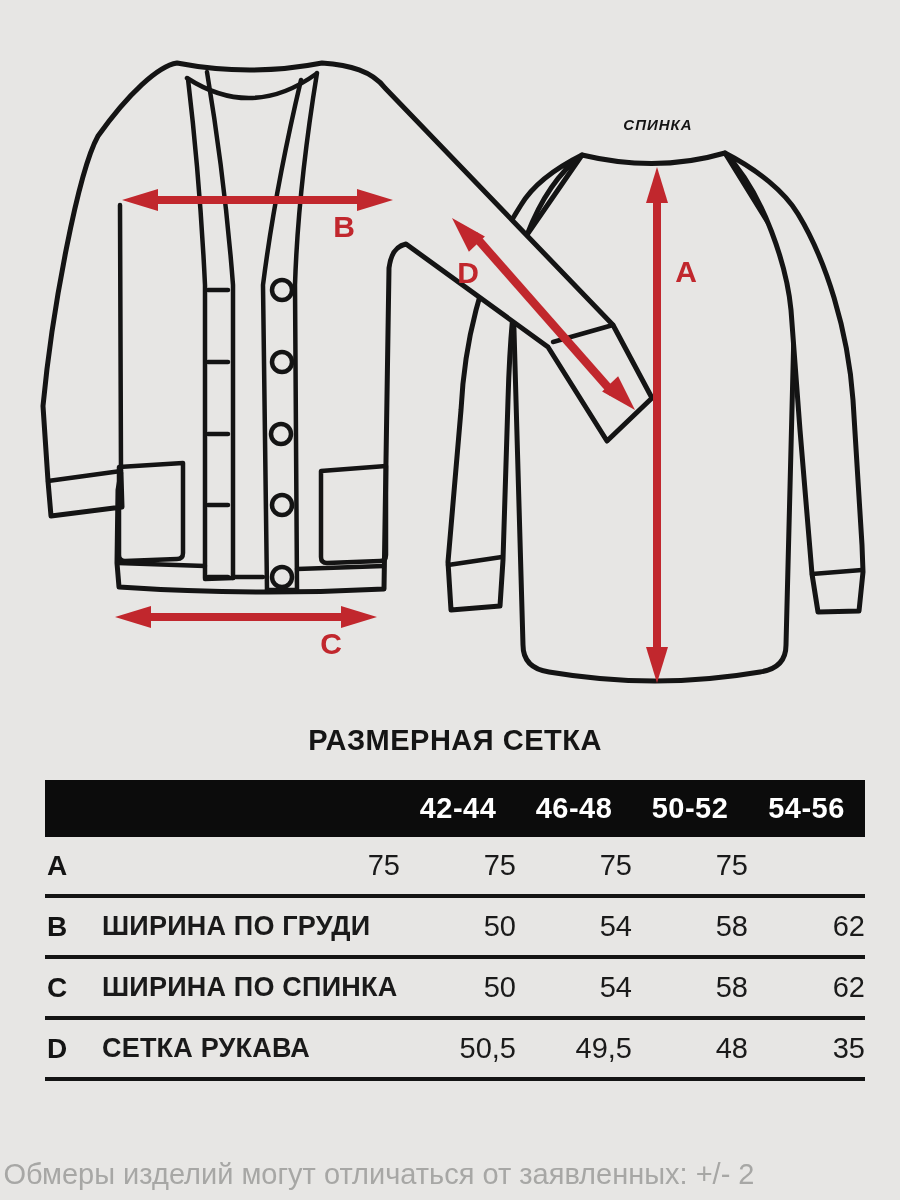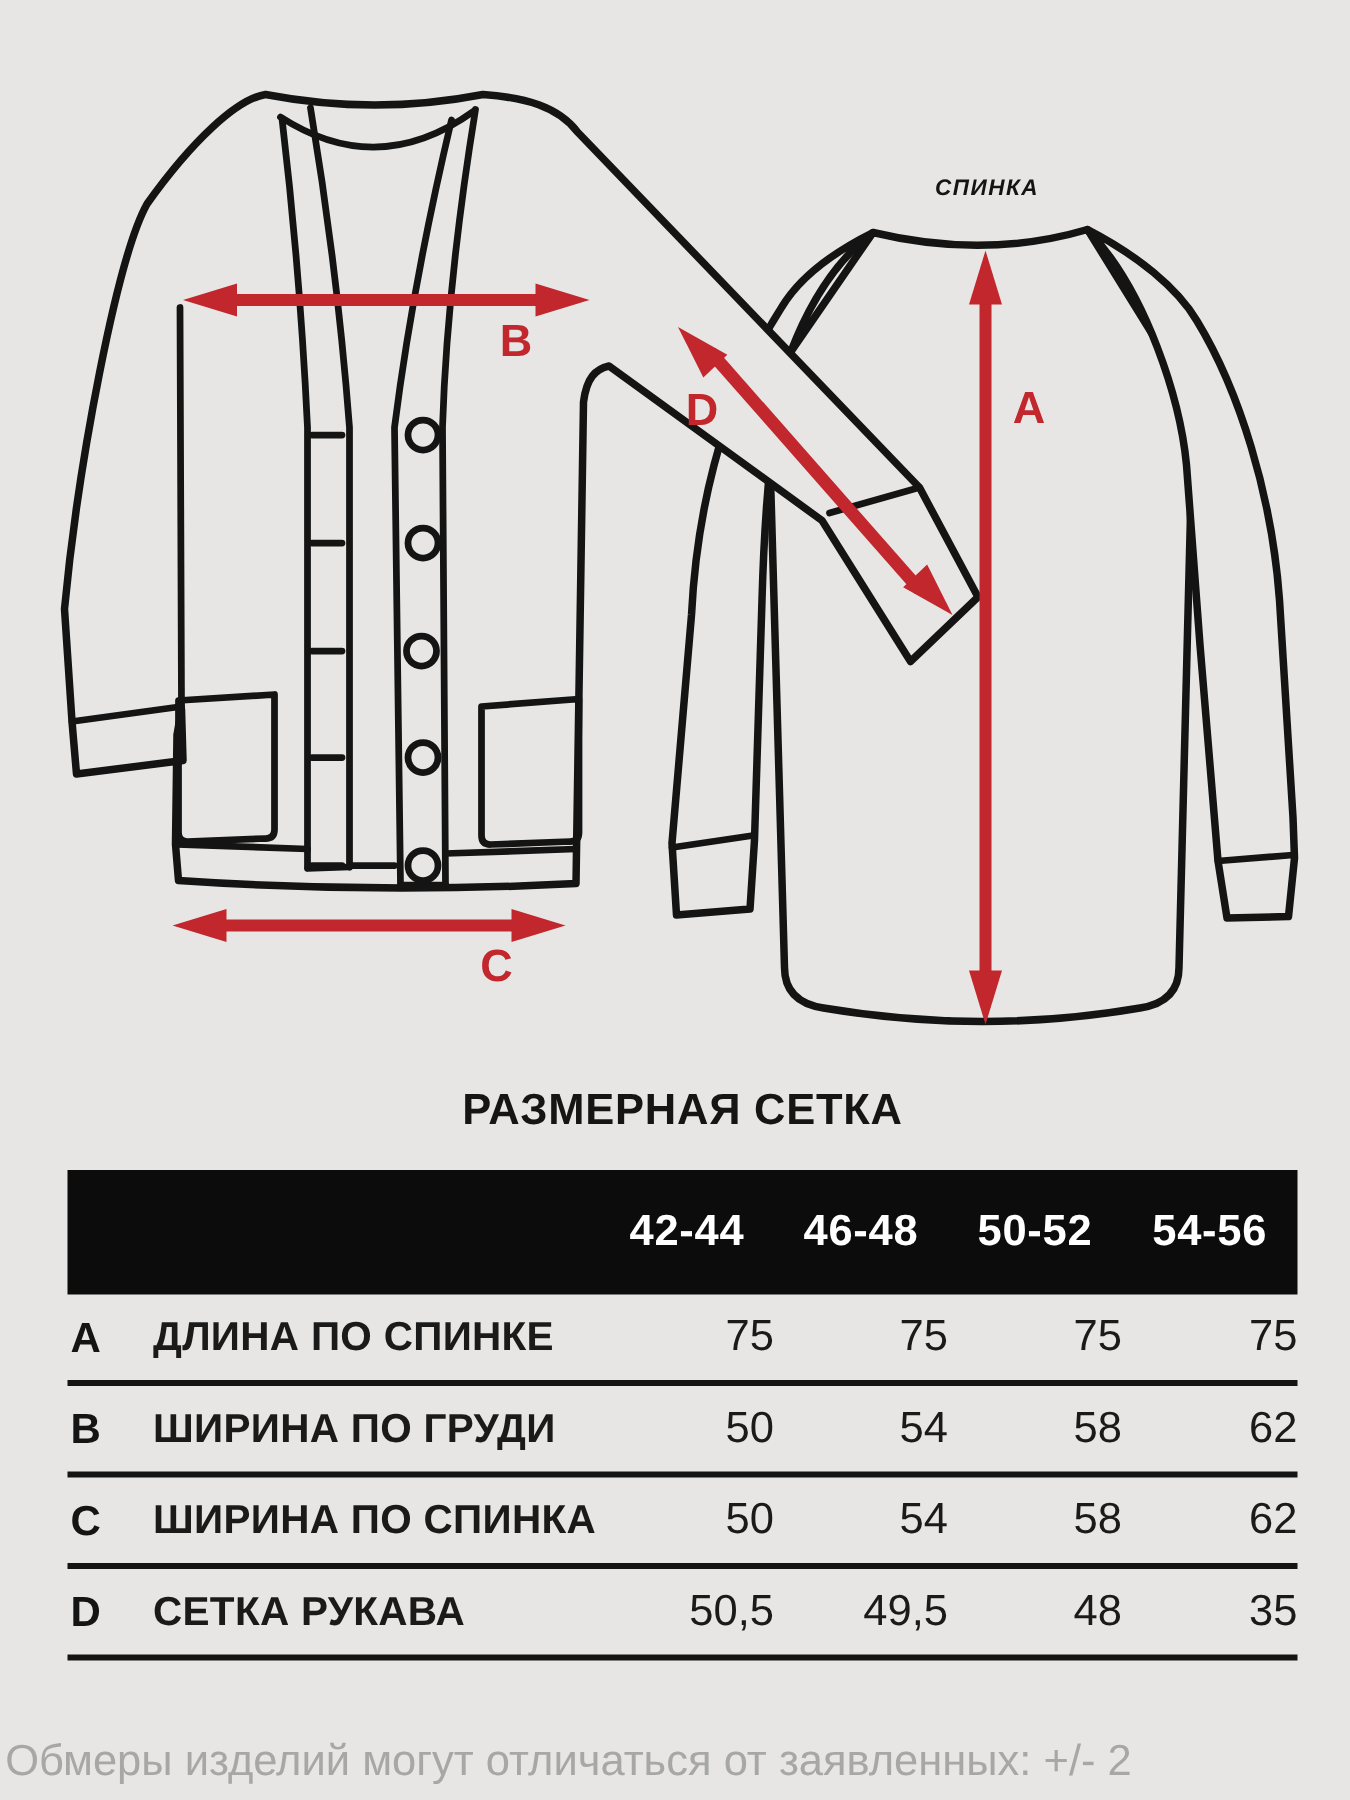--- a/index.html
+++ b/index.html
@@ -22,21 +22,21 @@
     font-size:29px;font-weight:700;letter-spacing:.5px;
     color:#151515;line-height:40px;height:40px;
     margin-bottom:20px;
   }
   .grid-row{
     display:grid;
     grid-template-columns:50px 305px 116px 116px 116px 117px;
     align-items:center;
   }
   .thead{
-    background:#0c0c0c;height:83px;
+    background:#0c0c0c;height:57px;
   }
   .thead .size-cell{
     color:#ffffff;font-size:29px;font-weight:600;
     text-align:center;letter-spacing:.5px;
   }
   .trow{
     height:57px;border-bottom:4px solid #141414;
   }
   .trow .letter-cell{
     font-size:28px;font-weight:800;color:#141414;padding-left:2px;
@@ -181,21 +181,20 @@
         <div class="cell"></div>
         <div class="cell"></div>
         <div class="size-cell">42-44</div>
         <div class="size-cell">46-48</div>
         <div class="size-cell">50-52</div>
         <div class="size-cell">54-56</div>
       </div>
 
       <div class="grid-row trow">
         <div class="letter-cell">A</div>
-        <div class="label-cell">ДЛИНА ПО СПИНКЕ</div>
         <div class="value-cell">75</div>
         <div class="value-cell">75</div>
         <div class="value-cell">75</div>
         <div class="value-cell">75</div>
       </div>
 
       <div class="grid-row trow">
         <div class="letter-cell">B</div>
         <div class="label-cell">ШИРИНА ПО ГРУДИ</div>
         <div class="value-cell">50</div>

